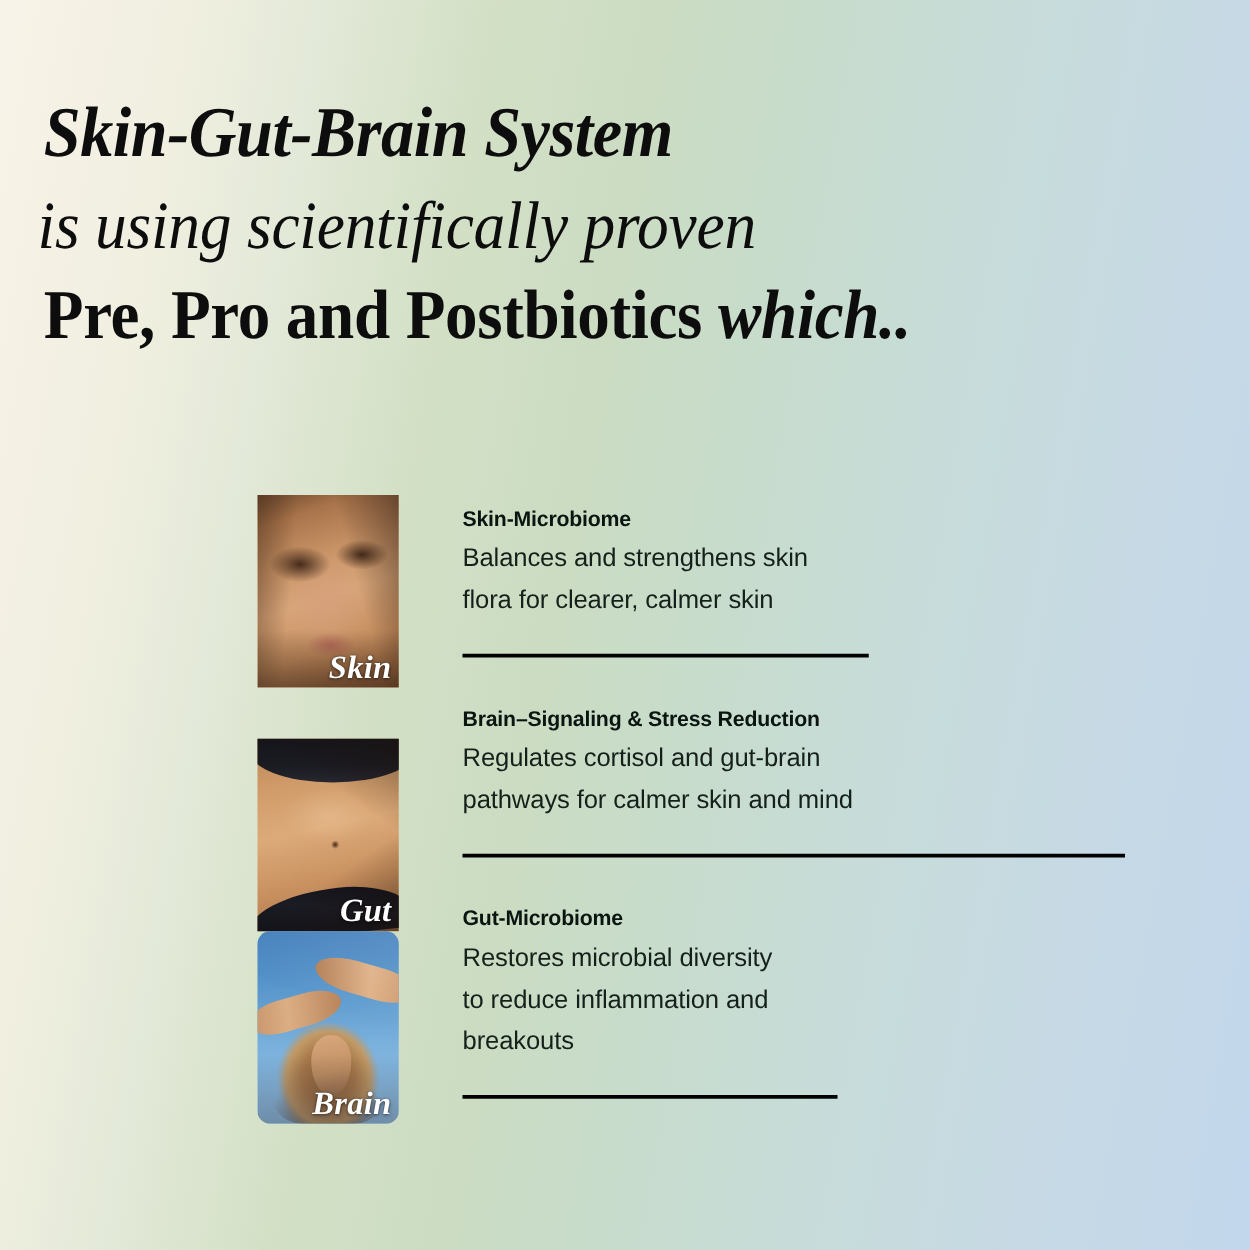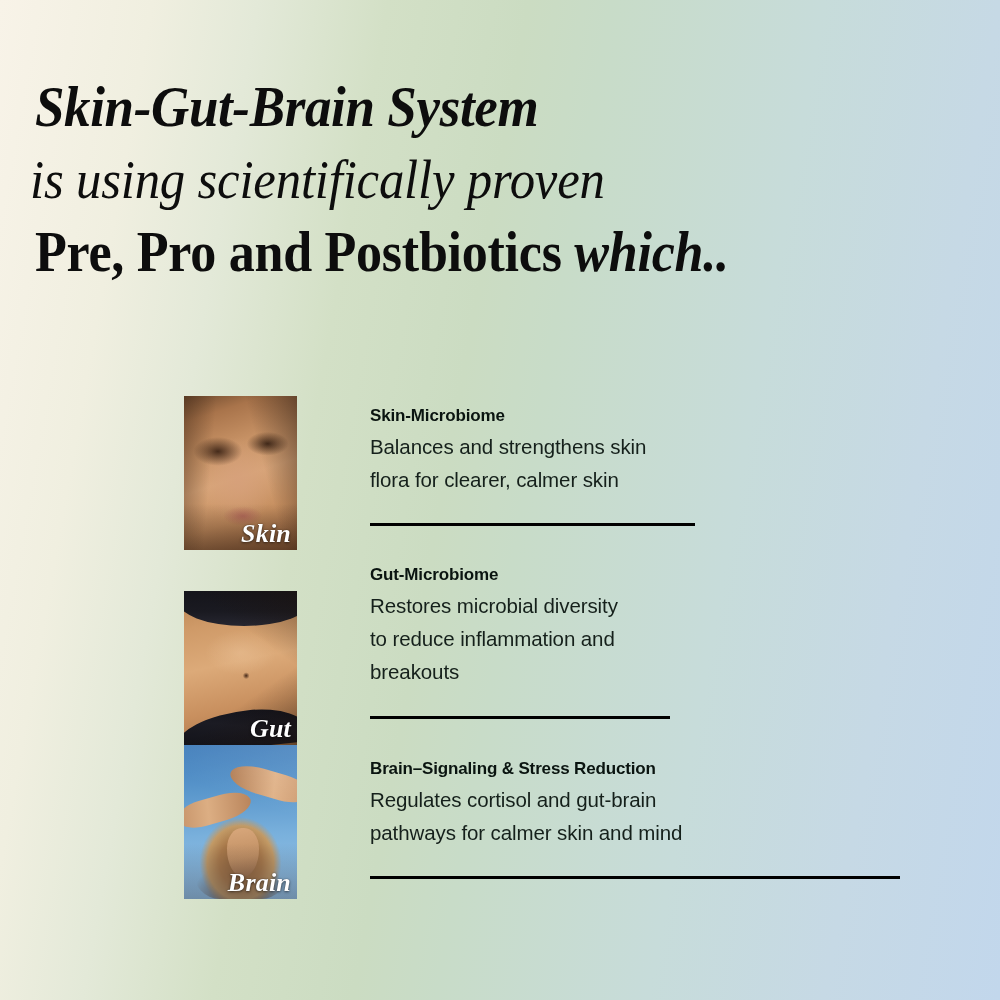--- a/index.html
+++ b/index.html
@@ -74,21 +74,21 @@
     transform-origin: center;
   }
   .hl-3 .ital {
     font-style: italic;
     font-weight: 700;
   }
 
   
   .photo-strip {
     position: absolute;
-    left: 184px;
+    left: 206px;
     top: 396px;
     width: 129px;
     height: 503px;
     display: flex;
     flex-direction: column;
   }
   .photo {
     position: relative;
     width: 113px;
     height: 167.6px;
@@ -148,20 +148,21 @@
     width: 118%;
     height: 24%;
     background: linear-gradient(12deg, #101016 0%, #1b1b23 55%, #101017 100%);
     border-radius: 60% 46% 0 0 / 86% 74% 0 0;
     transform: rotate(-6deg);
   }
 
   
   .photo-brain {
     background: linear-gradient(178deg, #3f7cba 0%, #5a97cc 30%, #79b0dc 58%, #9cc6e6 100%);
+    border-radius: 10px;
   }
   .brain-hair {
     position: absolute;
     left: 8%;
     bottom: 0;
     width: 84%;
     height: 62%;
     background:
       radial-gradient(ellipse 50% 56% at 50% 62%, #8a5e38 0%, #a9794a 45%, #c29a66 70%, rgba(194,154,102,0) 86%),
       radial-gradient(ellipse 62% 46% at 50% 94%, #6d4526 0%, rgba(109,69,38,0) 78%);
@@ -293,30 +294,30 @@
 
   <div class="benefits">
 
     <div class="benefit b1">
       <p class="benefit-title">Skin-Microbiome</p>
       <p class="benefit-desc">Balances and strengthens skin
 flora for clearer, calmer skin</p>
       <div class="divider"></div>
     </div>
 
+    <div class="benefit b3">
+      <p class="benefit-title">Brain–Signaling &amp; Stress Reduction</p>
+      <p class="benefit-desc">Regulates cortisol and gut-brain
+pathways for calmer skin and mind</p>
+      <div class="divider"></div>
+    </div>
+
     <div class="benefit b2">
       <p class="benefit-title">Gut-Microbiome</p>
       <p class="benefit-desc">Restores microbial diversity
 to reduce inflammation and
 breakouts</p>
       <div class="divider"></div>
     </div>
 
-    <div class="benefit b3">
-      <p class="benefit-title">Brain–Signaling &amp; Stress Reduction</p>
-      <p class="benefit-desc">Regulates cortisol and gut-brain
-pathways for calmer skin and mind</p>
-      <div class="divider"></div>
-    </div>
-
   </div>
 
 </div>
 
 </body></html>

